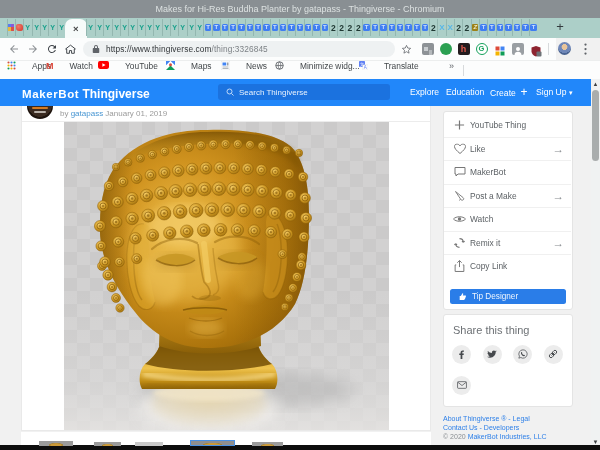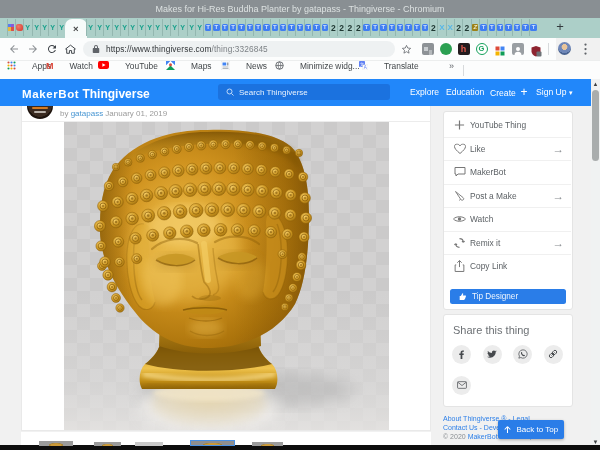--- a/index.html
+++ b/index.html
@@ -1109,23 +1109,20 @@
             <rect x="1" y="1" width="16" height="12" rx="1.5" fill="none" stroke="#46494d" stroke-width="1.3"></rect>
             <path d="M1.5 2l7.5 6 7.5-6" fill="none" stroke="#46494d" stroke-width="1.3"></path>
           </svg>
         </div>
     </div>
     <div id="footer">
       <div>About Thingiverse ® - Legal</div>
       <div>Contact Us - Developers</div>
       <div><span class="g">© 2020 </span>MakerBot Industries, LLC</div>
     </div>
-    <div id="backtop"><svg width="9" height="9" viewBox="0 0 16 16">
-          <path d="M8 14V3M8 3L3 8M8 3l5 5" stroke="#fff" stroke-width="1.8" fill="none"></path>
-        </svg>Back to Top</div>
   </div>
   <div id="sbar">
     <div class="sarr" style="top:2px;">▲</div>
     <div id="sthumb"></div>
     <div class="sarr" style="top:360px;">▼</div>
   </div>
   <div id="blackbar"></div>
 </div>
 
 </body></html>

